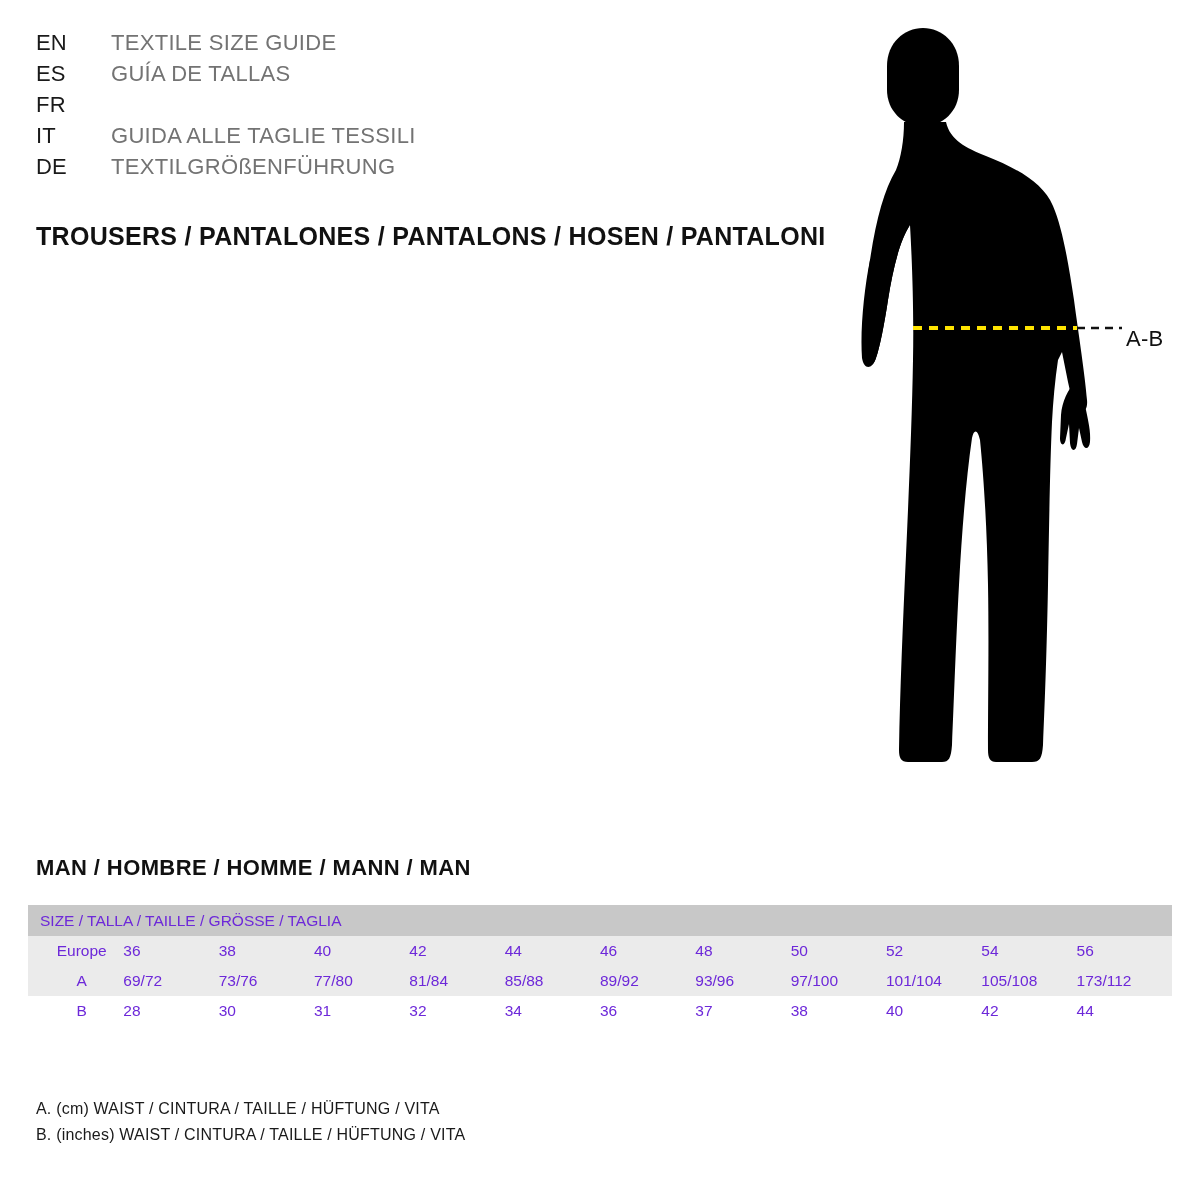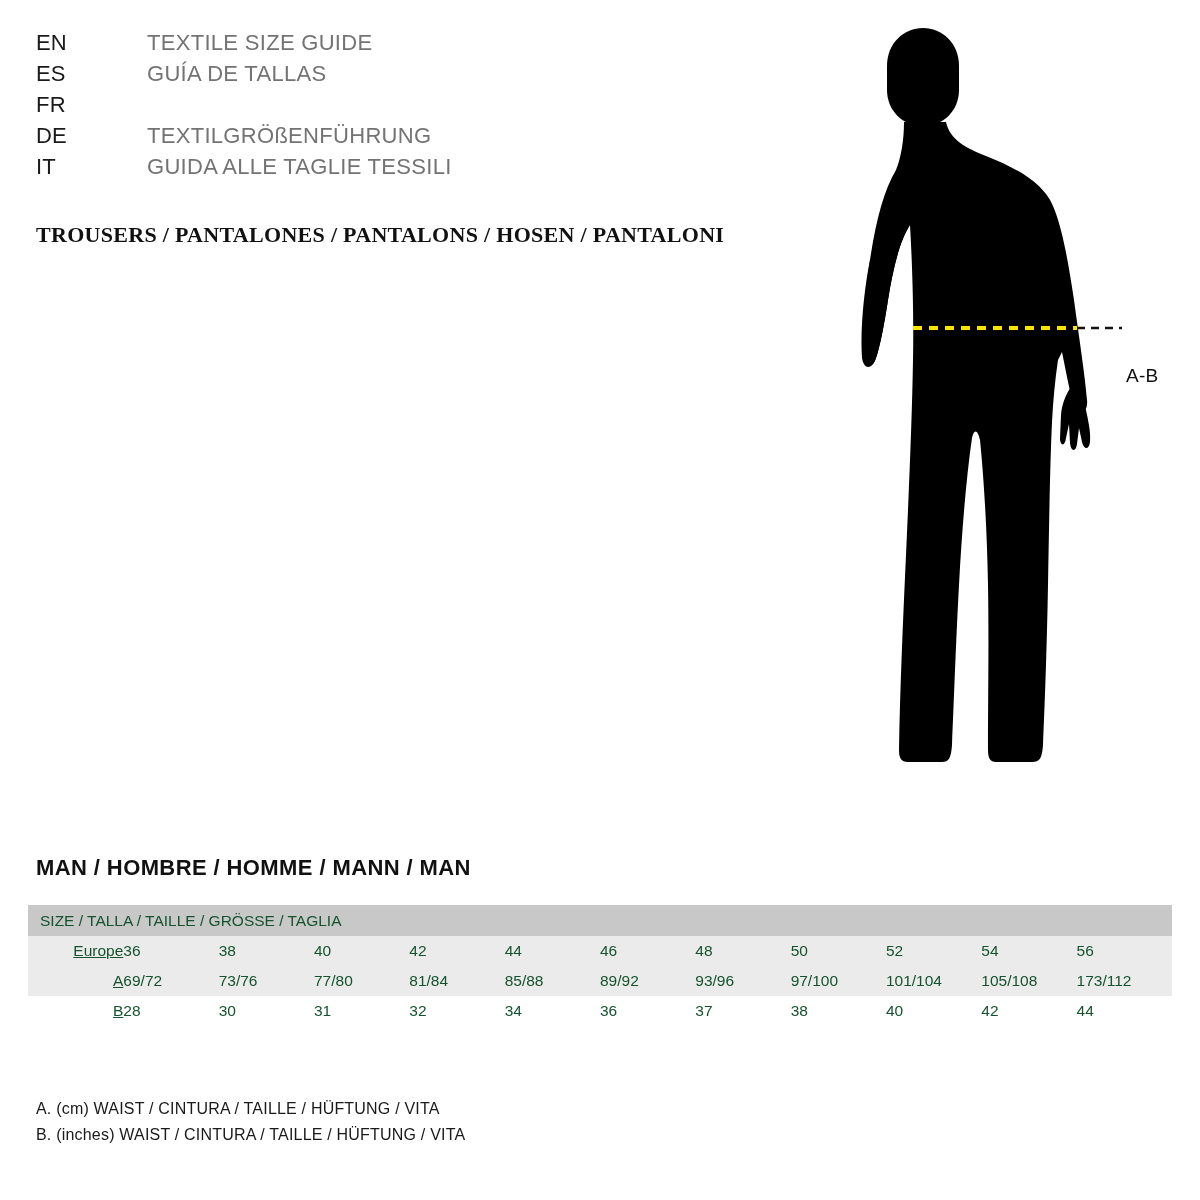--- a/index.html
+++ b/index.html
@@ -20,64 +20,61 @@
   #lang-block {
     position: absolute;
     left: 36px;
     top: 30px;
     width: 760px;
   }
   .lang-row {
     display: flex;
     align-items: baseline;
     height: 31px;
-    gap: 36px;
   }
   .lang-code {
     width: 75px;
     flex: 0 0 75px;
     font-size: 22px;
     letter-spacing: 0.2px;
     color: #1a1a1a;
   }
   .lang-text {
     font-size: 22px;
     letter-spacing: 0.3px;
     color: #737373;
   }
   #garment-title {
     position: absolute;
     left: 36px;
     top: 222px;
-    font-size: 22px;
+    font-size: 25px;
     font-weight: bold;
     letter-spacing: 0.3px;
     color: #111111;
-    font-family: Liberation Serif, serif;
   }
 
   
   #figure-area {
     position: absolute;
     left: 800px;
     top: 10px;
     width: 400px;
     height: 790px;
   }
   #figure-svg {
     display: block;
   }
   #ab-label {
     position: absolute;
     left: 326px;
     top: 316px;
-    font-size: 19px;
+    font-size: 22px;
     color: #111111;
     letter-spacing: 0.3px;
-    margin-top: 39px;
   }
 
   
   #section-label {
     position: absolute;
     left: 36px;
     top: 855px;
     font-size: 22px;
     font-weight: bold;
     letter-spacing: 0.4px;
@@ -88,35 +85,34 @@
     position: absolute;
     left: 28px;
     top: 905px;
     width: 1144px;
     border-collapse: collapse;
     table-layout: fixed;
   }
   #size-table th, #size-table td {
     font-size: 15.5px;
     font-weight: normal;
-    color: #14532d;
+    color: #6d28d9;
     height: 30px;
     padding: 0;
   }
   #size-table .hdr-row th {
     background: #c8c8c8;
     text-align: left;
     padding-left: 12px;
     font-size: 15.5px;
     height: 31px;
   }
   #size-table tbody tr td:first-child {
-    text-align: right;
+    text-align: center;
     padding-left: 12px;
-    text-decoration: underline;
   }
   #size-table tbody td {
     text-align: left;
   }
   #size-table tbody tr.shade td {
     background: #ebebeb;
   }
   #size-table tbody tr.plain td {
     background: #ffffff;
   }
@@ -143,26 +139,26 @@
     <span class="lang-text">TEXTILE SIZE GUIDE</span>
   </div>
   <div class="lang-row">
     <span class="lang-code">ES</span>
     <span class="lang-text">GUÍA DE TALLAS</span>
   </div>
   <div class="lang-row">
     <span class="lang-code">FR</span>
   </div>
   <div class="lang-row">
+    <span class="lang-code">IT</span>
+    <span class="lang-text">GUIDA ALLE TAGLIE TESSILI</span>
+  </div>
+  <div class="lang-row">
     <span class="lang-code">DE</span>
     <span class="lang-text">TEXTILGRÖßENFÜHRUNG</span>
-  </div>
-  <div class="lang-row">
-    <span class="lang-code">IT</span>
-    <span class="lang-text">GUIDA ALLE TAGLIE TESSILI</span>
   </div>
 </div>
 
 <div id="garment-title">TROUSERS / PANTALONES / PANTALONS / HOSEN / PANTALONI</div>
 
 <div id="figure-area">
   <svg id="figure-svg" width="400" height="790" viewBox="0 0 400 790">
 
     <path d="M123 18 C142 18 159 33 159 56 L159 80 C159 101 143 116 123 116 C103 116 87 101 87 80 L87 56 C87 33 104 18 123 18 Z" fill="#000000"></path>
 

